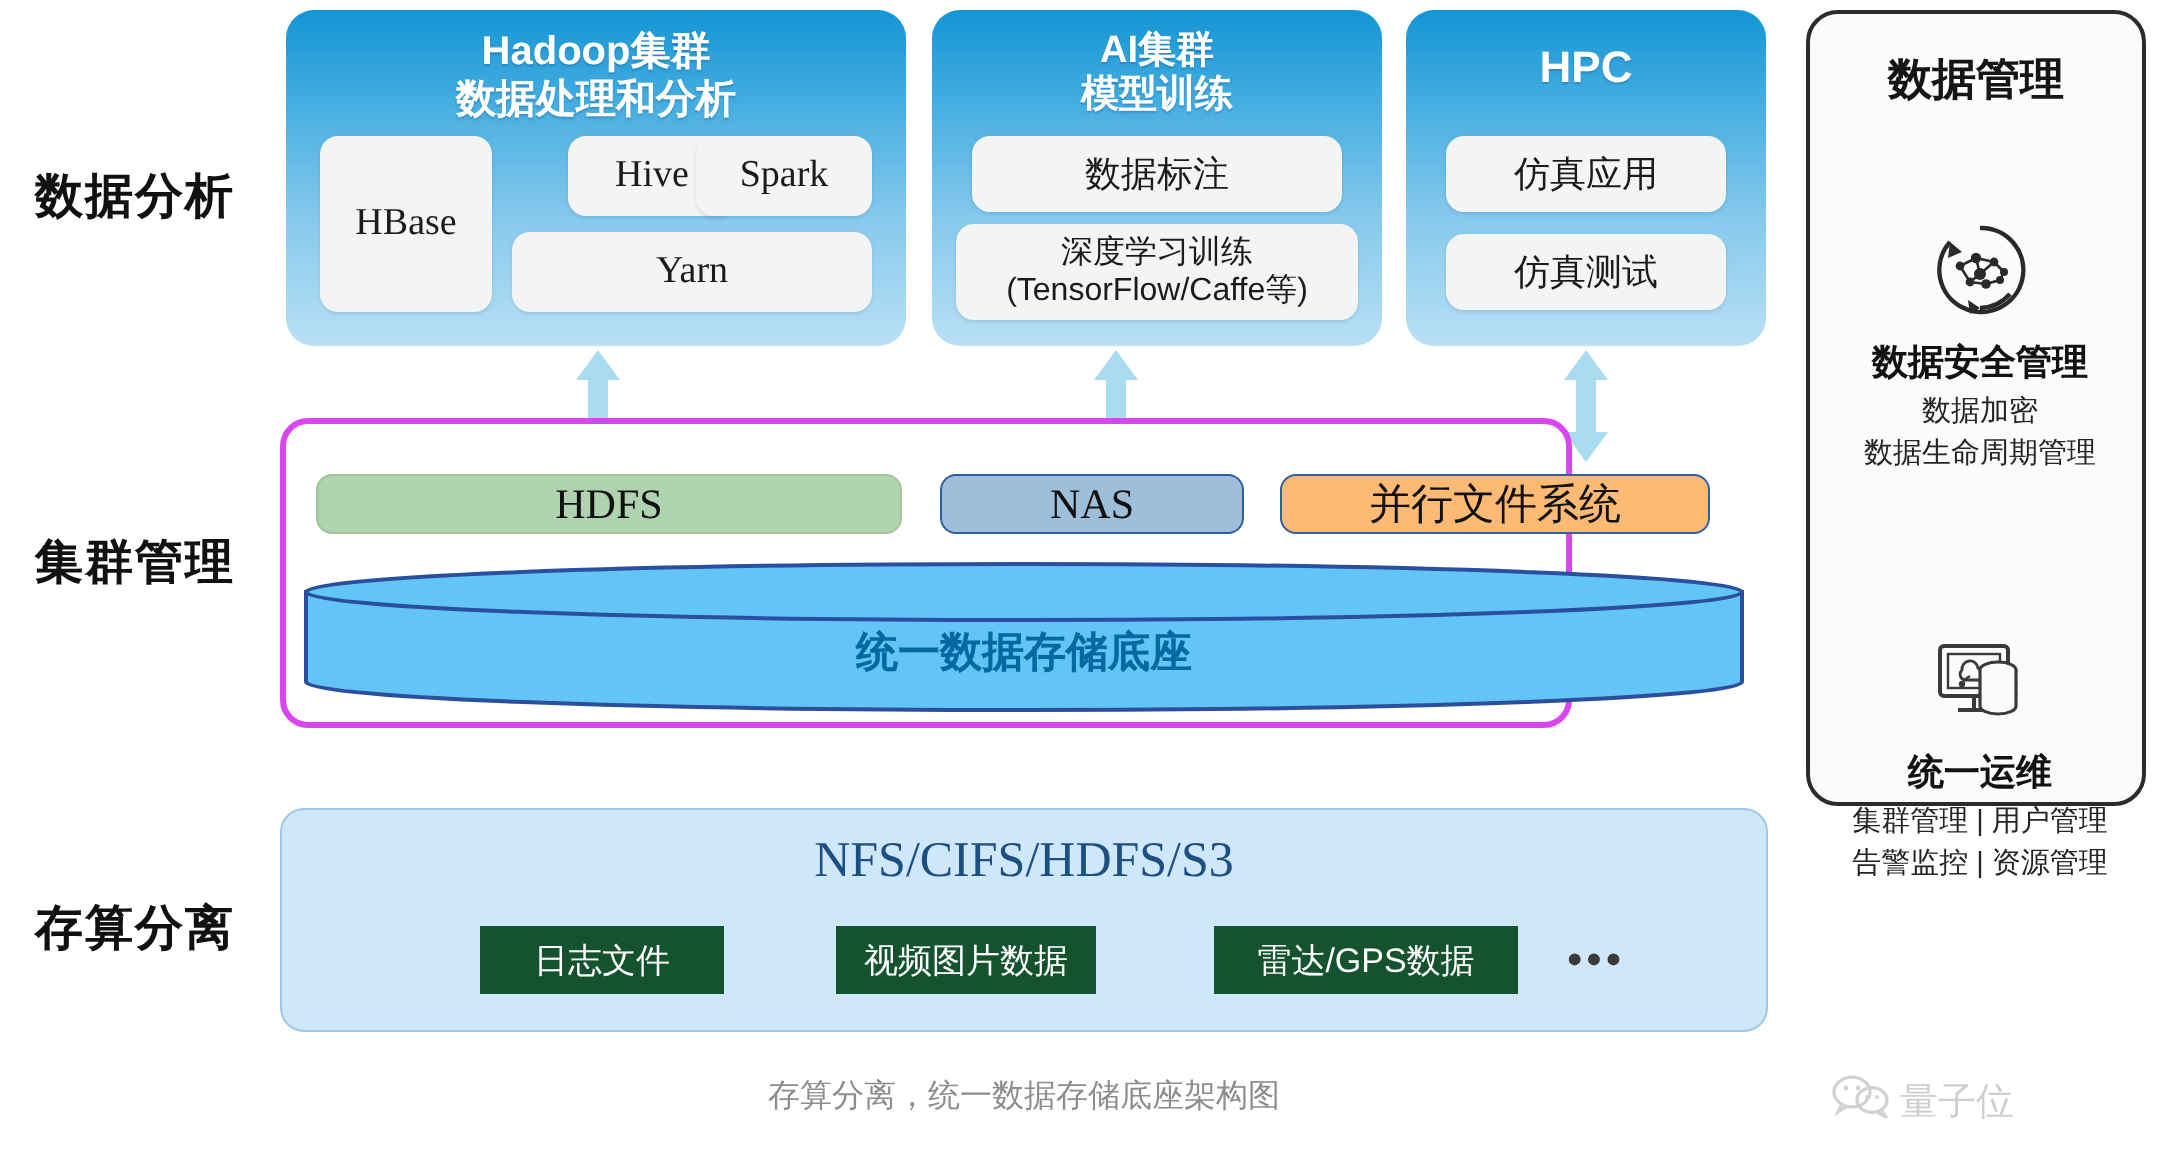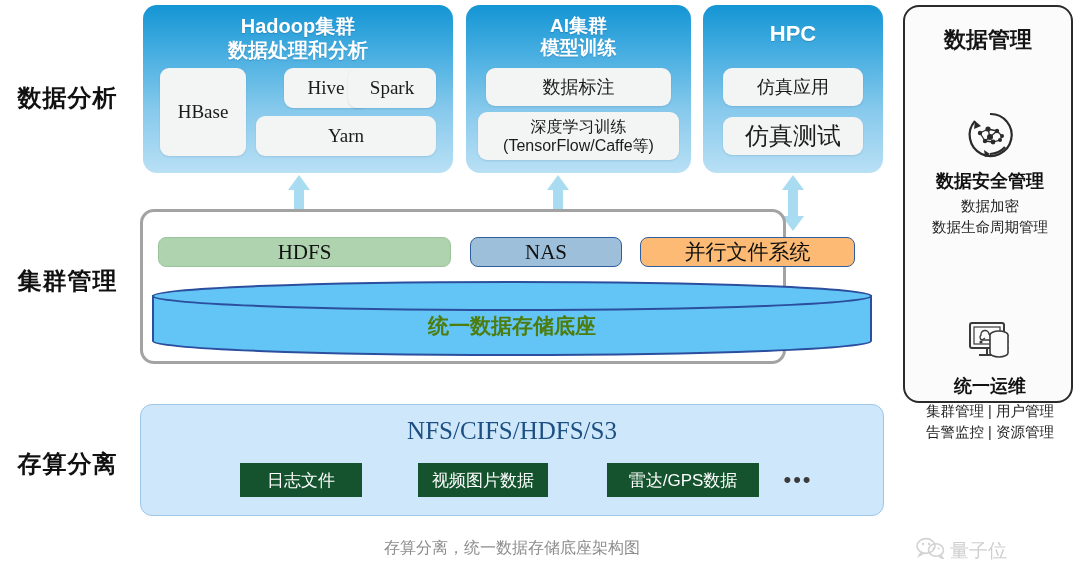--- a/index.html
+++ b/index.html
@@ -70,31 +70,31 @@
   
   #panel-ai { left: 466px; top: 5px; width: 225px; height: 168px; }
   #panel-ai .cluster-title { font-size: 19px; padding-top: 10px; }
   #ai-label { position: absolute; left: 20px; top: 63px; width: 185px; height: 38px; font-size: 18px; }
   #ai-dl    { position: absolute; left: 12px; top: 107px; width: 201px; height: 48px; font-size: 16px; line-height:1.2; flex-direction: column;}
 
   
   #panel-hpc { left: 703px; top: 5px; width: 180px; height: 168px; }
   #panel-hpc .cluster-title { font-size: 22px; padding-top: 16px; }
   #hpc-app  { position: absolute; left: 20px; top: 63px;  width: 140px; height: 38px; font-size: 18px; }
-  #hpc-test { position: absolute; left: 20px; top: 112px; width: 140px; height: 38px; font-size: 24px; }
+  #hpc-test { position: absolute; left: 20px; top: 112px; width: 140px; height: 38px; font-size: 18px; }
 
   
   .arrow { position: absolute; width: 26px; height: 56px; }
 
   
   #storage-box {
     position: absolute;
     left: 140px; top: 209px;
     width: 646px; height: 155px;
-    border: 3px solid #a3a3a3;
+    border: 3px solid #d946ef;
     border-radius: 14px;
     box-sizing: border-box;
     background: #ffffff;
   }
   .st-tag {
     position: absolute;
     border-radius: 8px;
     display: flex; align-items: center; justify-content: center;
     font-family: "Liberation Serif", "DejaVu Serif", serif;
     font-size: 21px;
@@ -102,21 +102,21 @@
     box-sizing: border-box;
   }
   #st-hdfs { left: 15px;  top: 25px; width: 293px; height: 30px; background: #aed3ae; border: 1px solid #9cc59c; }
   #st-nas  { left: 327px; top: 25px; width: 152px; height: 30px; background: #9dbfd9; border: 1.5px solid #2f5fa0; }
   #st-pfs  { left: 497px; top: 25px; width: 215px; height: 30px; background: #fdba74; border: 1.5px solid #2f5fa0; }
 
   #cylinder { position: absolute; left: 8px; top: 68px; width: 722px; height: 77px; }
   #cylinder-label {
     position: absolute; left: 0; top: 0; width: 722px; height: 77px;
     display: flex; align-items: center; justify-content: center;
-    font-size: 21px; font-weight: 600; color: #4d7c0f;
+    font-size: 21px; font-weight: 600; color: #0369a1;
     padding-top: 14px; box-sizing: border-box;
   }
 
   
   #collect-box {
     position: absolute;
     left: 140px; top: 404px;
     width: 744px; height: 112px;
     background: #cfe7fa;
     border: 1.5px solid #9dc6e8;

